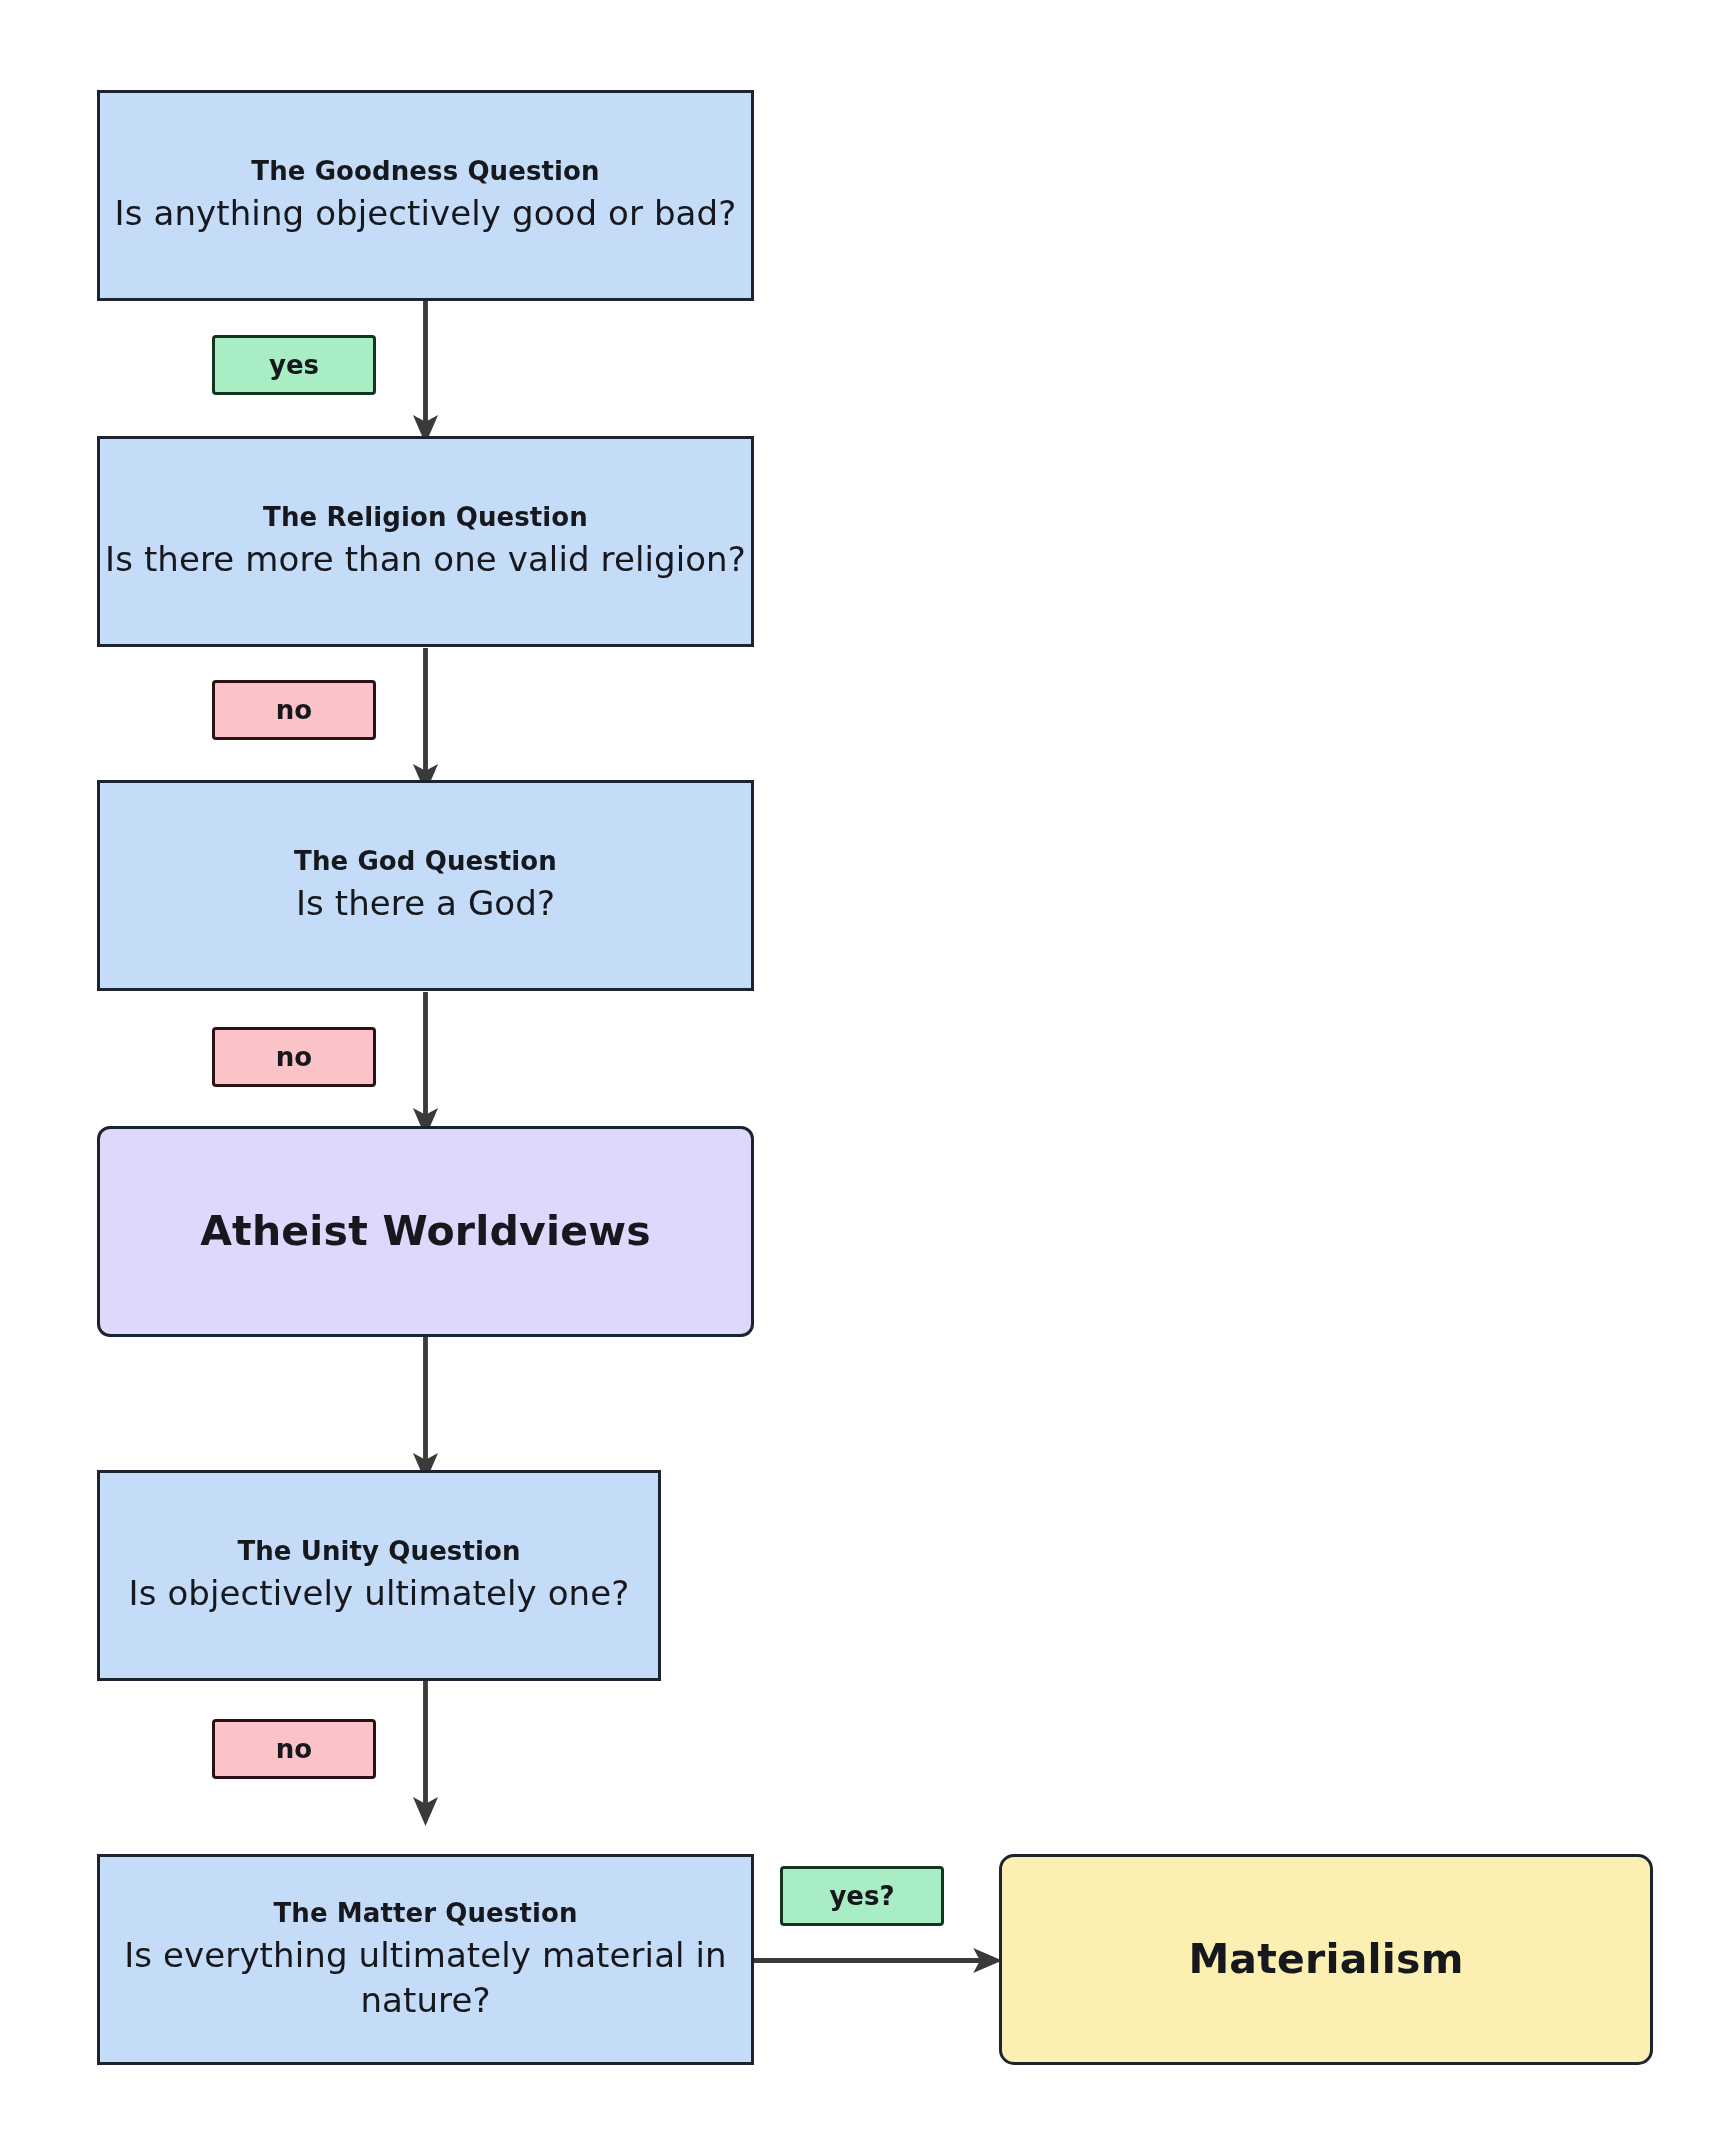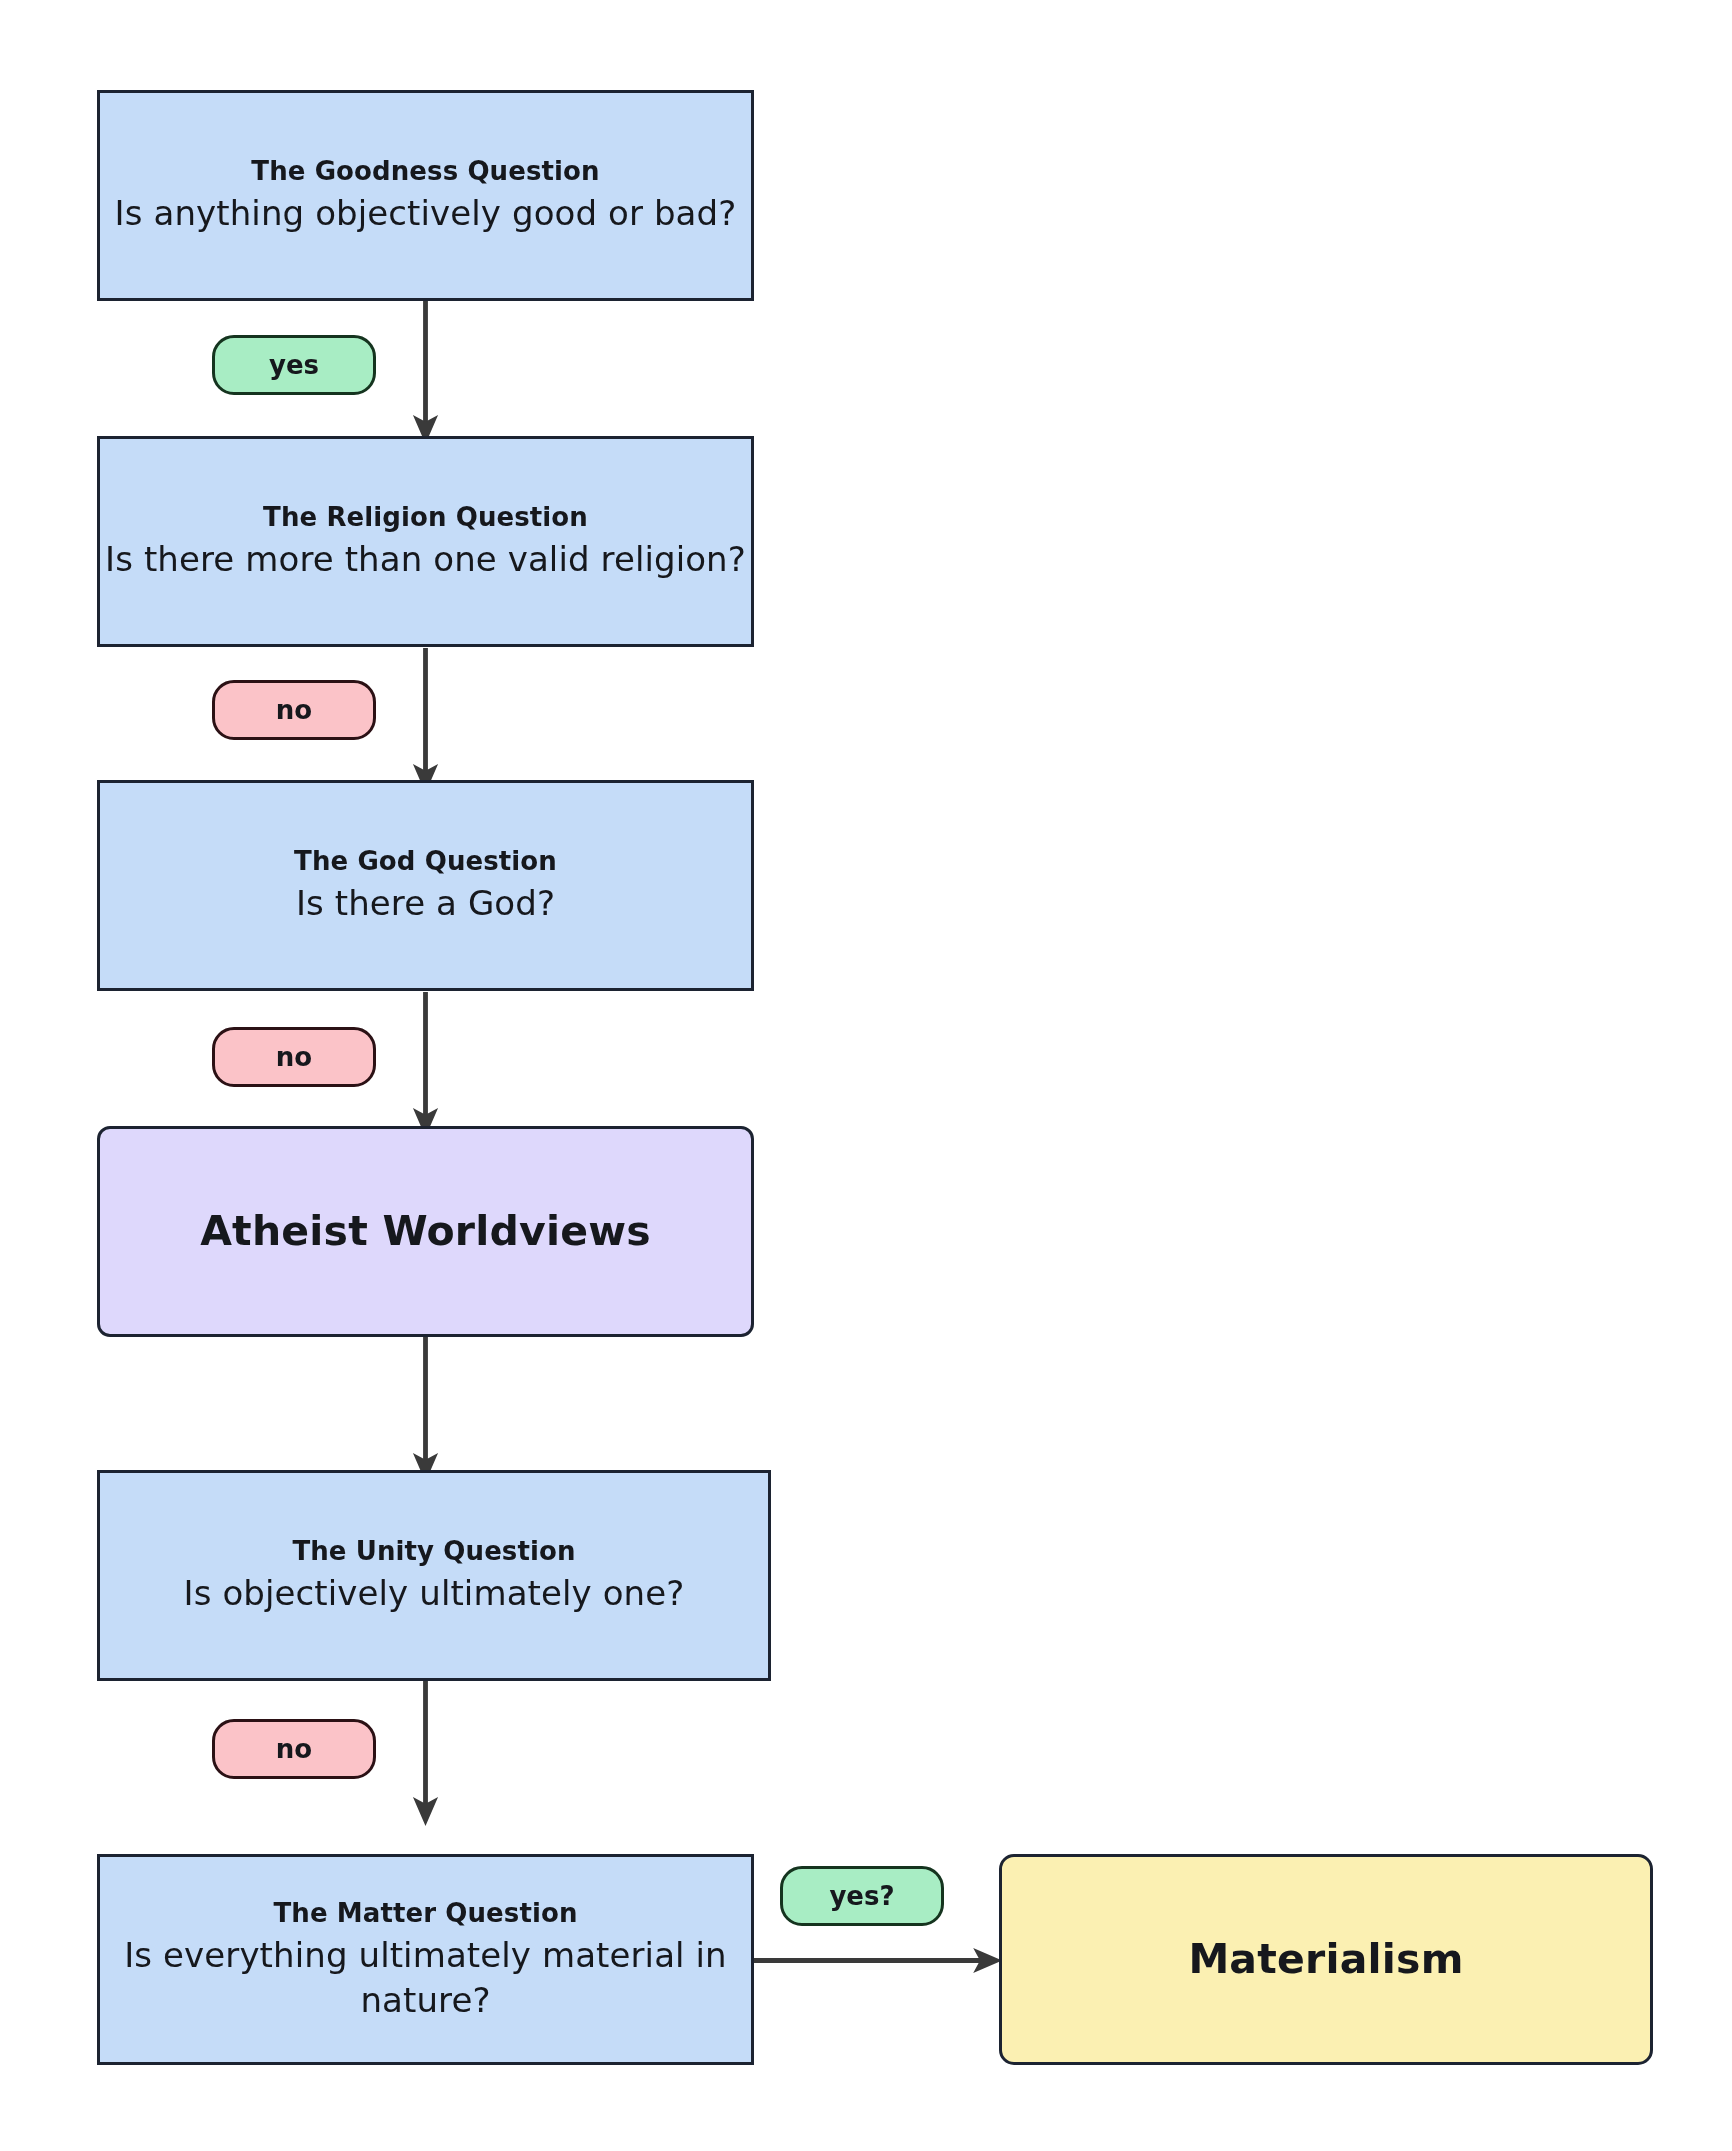--- a/index.html
+++ b/index.html
@@ -60,21 +60,21 @@
     font-weight: 700;
     letter-spacing: 0.2px;
     line-height: 1.2;
   }
 
   
   .edge-label {
     position: absolute;
     box-sizing: border-box;
     border: 3.9px solid #1c2331;
-    border-radius: 22px;
+    border-radius: 4px;
     display: flex;
     align-items: center;
     justify-content: center;
     font-size: 26px;
     font-weight: 700;
     color: #16181d;
     z-index: 4;
   }
   .edge-label.yes {
     background: #a8edc4;
@@ -155,21 +155,21 @@
 
   <div class="node question" style="left:97px; top:780px; width:657px; height:211px;">
     <div class="node-title">The God Question</div>
     <div class="node-subtitle">Is there a God?</div>
   </div>
 
   <div class="node category" style="left:97px; top:1126px; width:657px; height:211px;border-radius:13px;">
     <div class="node-heading">Atheist Worldviews</div>
   </div>
 
-  <div class="node question" style="left:97px; top:1470px; width:674px; height:211px;">
+  <div class="node question" style="left:97px; top:1470px; width:564px; height:211px;">
     <div class="node-title">The Unity Question</div>
     <div class="node-subtitle">Is objectively ultimately one?</div>
   </div>
 
   <div class="node question" style="left:97px; top:1854px; width:657px; height:211px;">
     <div class="node-title">The Matter Question</div>
     <div class="node-subtitle">Is everything ultimately material in nature?</div>
   </div>
 
   <div class="node outcome" style="left:999px; top:1854px; width:654px; height:211px;">

